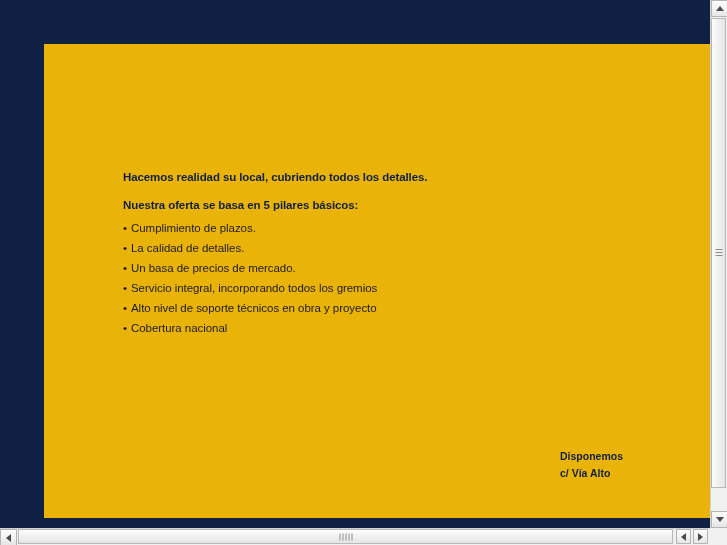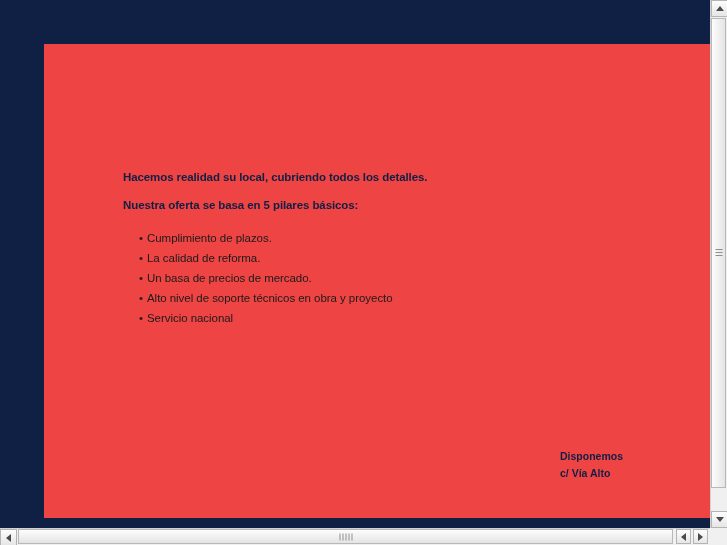--- a/index.html
+++ b/index.html
@@ -36,21 +36,21 @@
     overflow: hidden;
   }
 
   
   .page {
     position: absolute;
     left: 44px;
     top: 44px;
     width: 666px;
     height: 474px;
-    background: #ef4444;
+    background: #eab308;
   }
 
   
   .content {
     position: absolute;
     left: 79px;
     top: 126px;
     width: 420px;
     color: #1b1b1b;
   }
@@ -77,21 +77,21 @@
     font-size: 11.5px;
     font-weight: bold;
     color: #0f2044;
     margin: 0 0 6px 0;
     line-height: 14px;
     letter-spacing: -0.1px;
   }
 
   .bullets {
     list-style: none;
-    margin: 16px;
+    margin: 0;
     padding: 0;
   }
   .bullets li {
     font-size: 11.5px;
     line-height: 20px;
     color: #1b1b1b;
     letter-spacing: -0.05px;
     white-space: nowrap;
   }
   .bullets li .dot {
@@ -234,24 +234,25 @@
 
       <div class="content">
 
         <p class="headline">Hacemos realidad su local, cubriendo todos los detalles.</p>
 
 
         <p class="subhead">Nuestra oferta se basa en 5 pilares básicos:</p>
 
         <ul class="bullets">
           <li><span class="dot">•</span><span>Cumplimiento de plazos.</span></li>
-          <li><span class="dot">•</span><span>La calidad de reforma.</span></li>
+          <li><span class="dot">•</span><span>La calidad de detalles.</span></li>
           <li><span class="dot">•</span><span>Un basa de precios de mercado.</span></li>
+          <li><span class="dot">•</span><span>Servicio integral, incorporando todos los gremios</span></li>
           <li><span class="dot">•</span><span>Alto nivel de soporte técnicos en obra y proyecto</span></li>
-          <li><span class="dot">•</span><span>Servicio nacional</span></li>
+          <li><span class="dot">•</span><span>Cobertura nacional</span></li>
         </ul>
 
       </div>
 
       <div class="addr">
         <div>Disponemos</div>
         <div>c/ Vía Alto</div>
       </div>
 
     </div>

